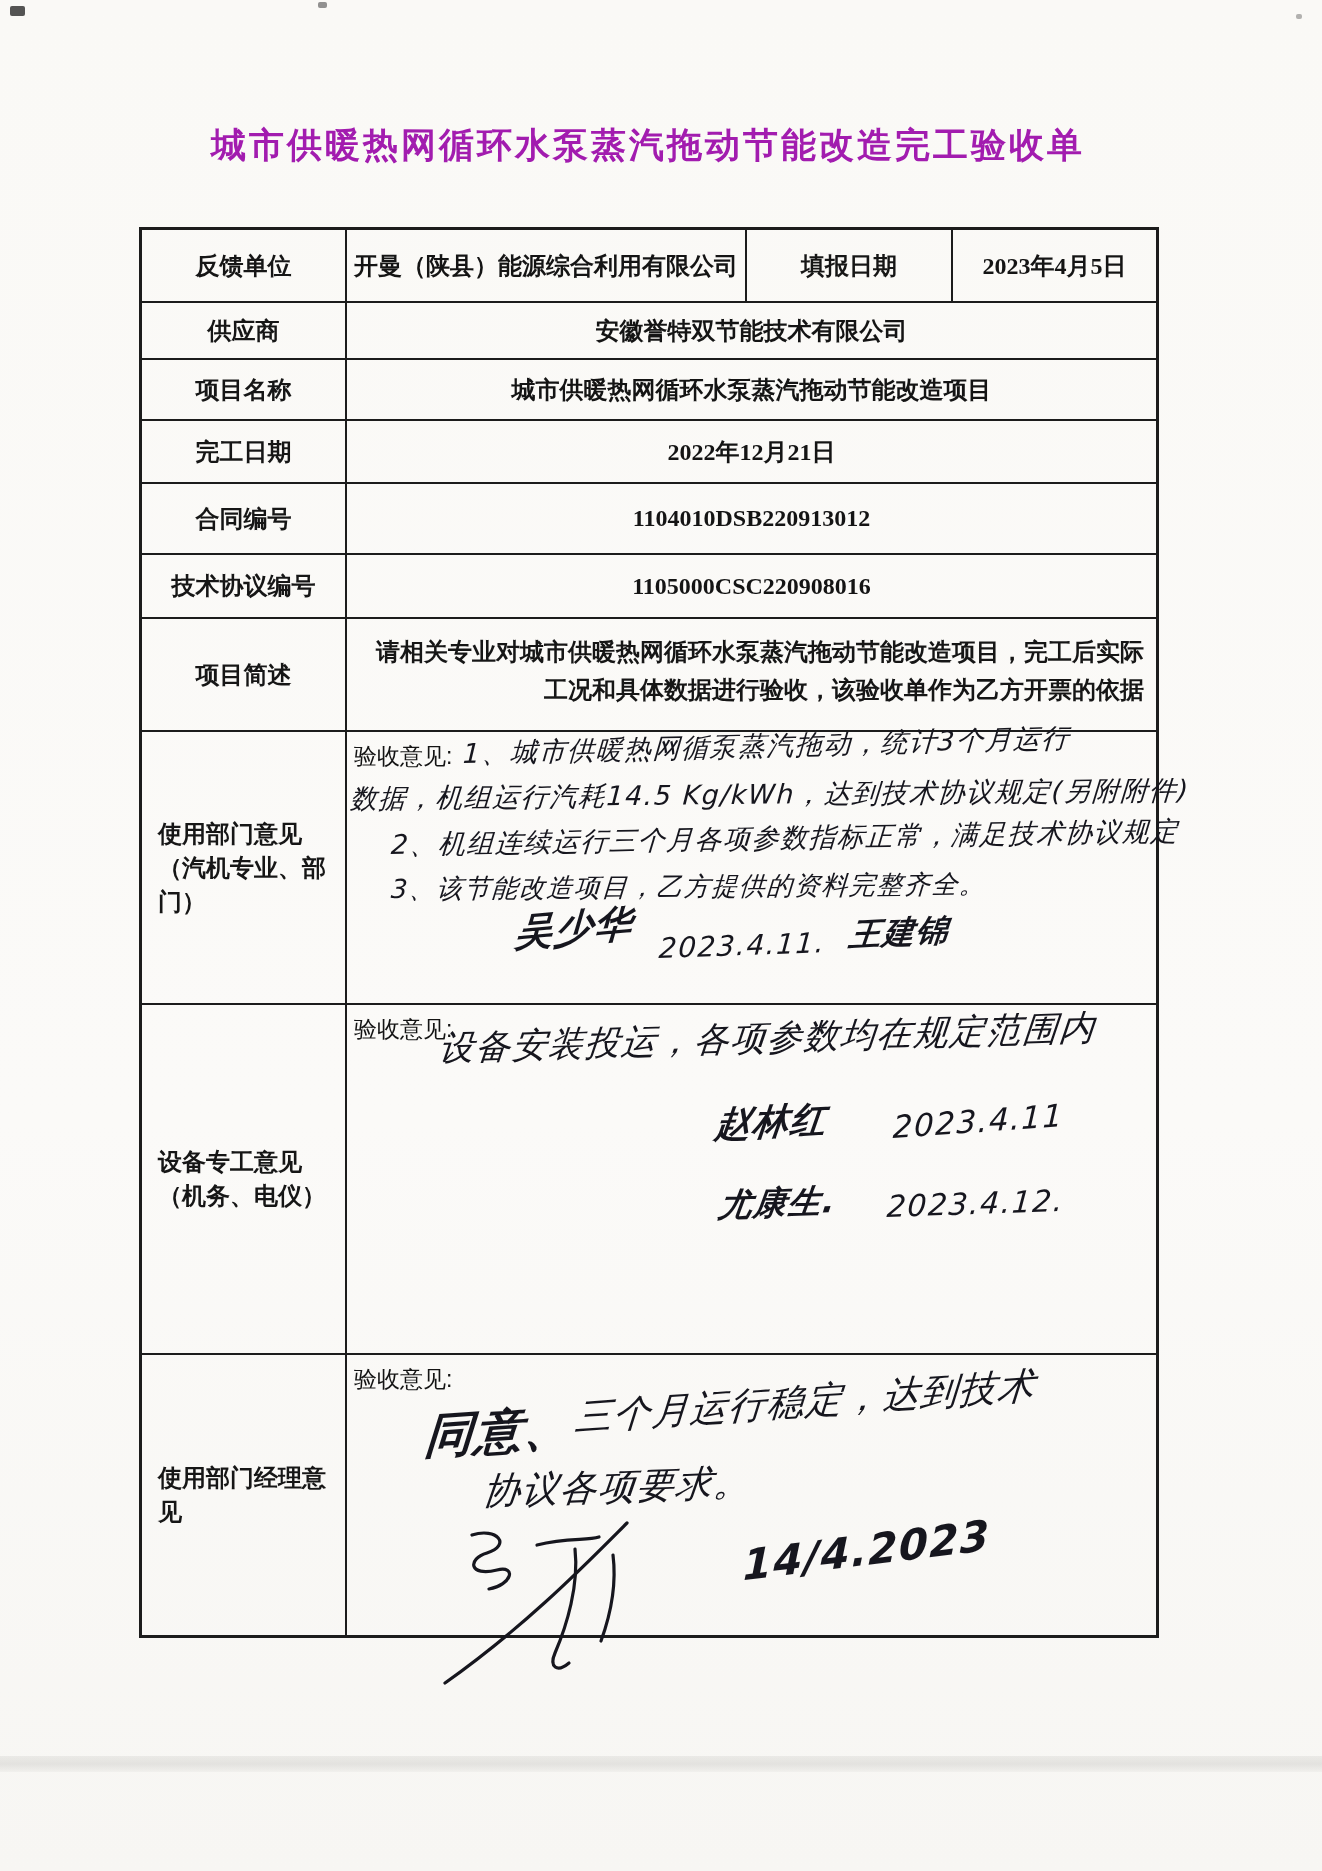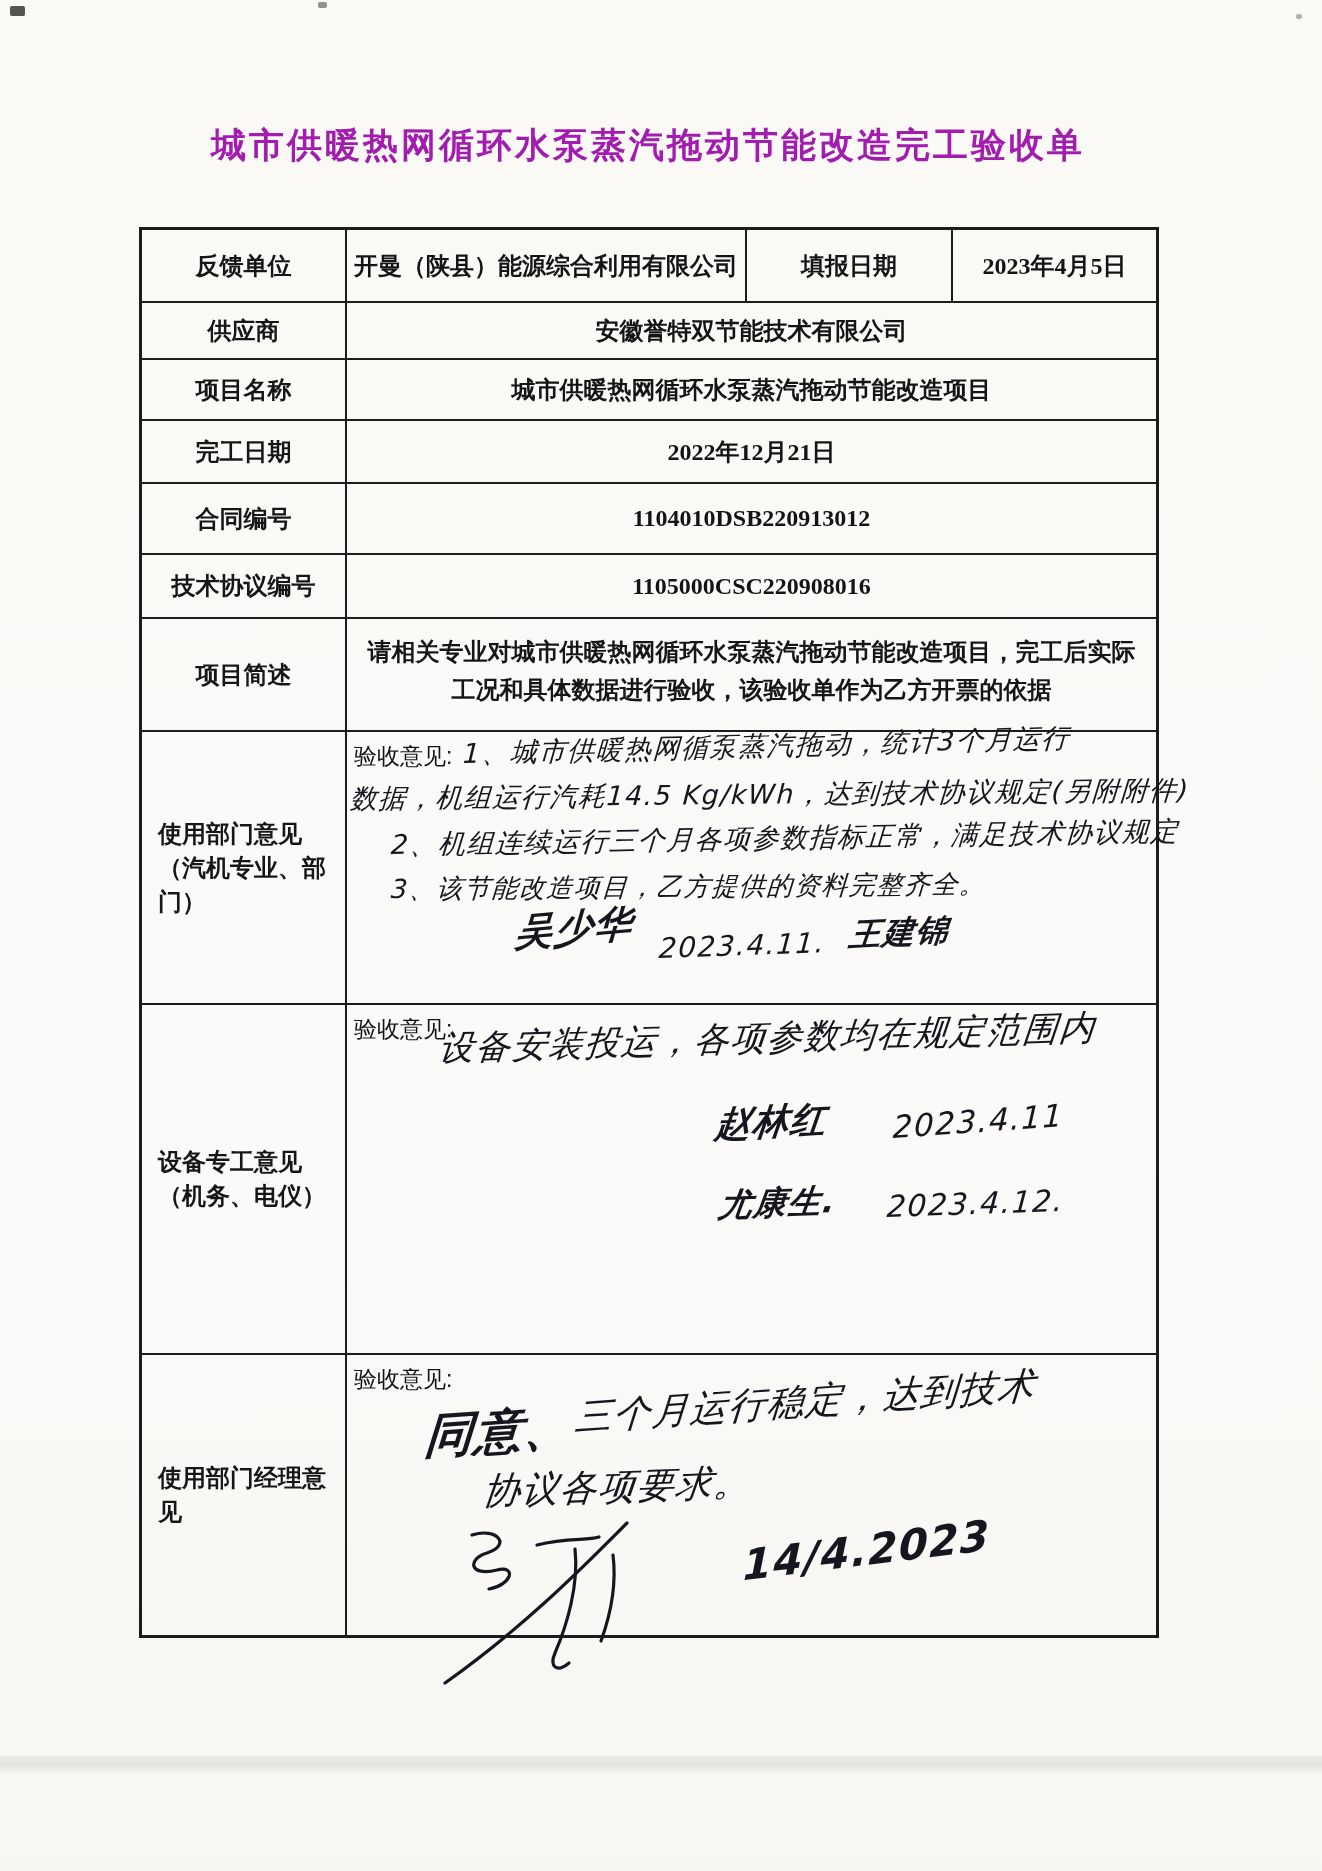--- a/index.html
+++ b/index.html
@@ -38,21 +38,21 @@
     box-sizing:border-box;display:flex;align-items:center;justify-content:center;
     overflow:visible;
   }
   .c.noR{border-right:none;}
   .c.noB{border-bottom:none;}
   .span3{grid-column:2 / 5;}
   .lbl{font-weight:700;font-size:24px;text-align:left;line-height:34px;padding:0 16px;color:#161616;}
   .val{font-weight:700;font-size:24px;font-family:"Liberation Serif","DejaVu Serif",serif;color:#141414;}
   .val.cn{font-family:"Liberation Sans",sans-serif;}
   .brief{
-    display:block;padding:14px 12px 0 12px;text-align:center;
+    display:block;padding:14px 12px 0 12px;text-align:right;
     font-size:24px;font-weight:700;line-height:38px;color:#161616;
   }
   .op{display:block;position:relative;}
   .op-label{position:absolute;left:7px;top:9px;font-size:23px;font-weight:400;color:#141414;}
   
   .hw{
     position:absolute;white-space:nowrap;color:var(--hw);
     font-style:italic;font-weight:500;letter-spacing:1.5px;
     transform-origin:left center;
     font-family:"DejaVu Sans",sans-serif;

